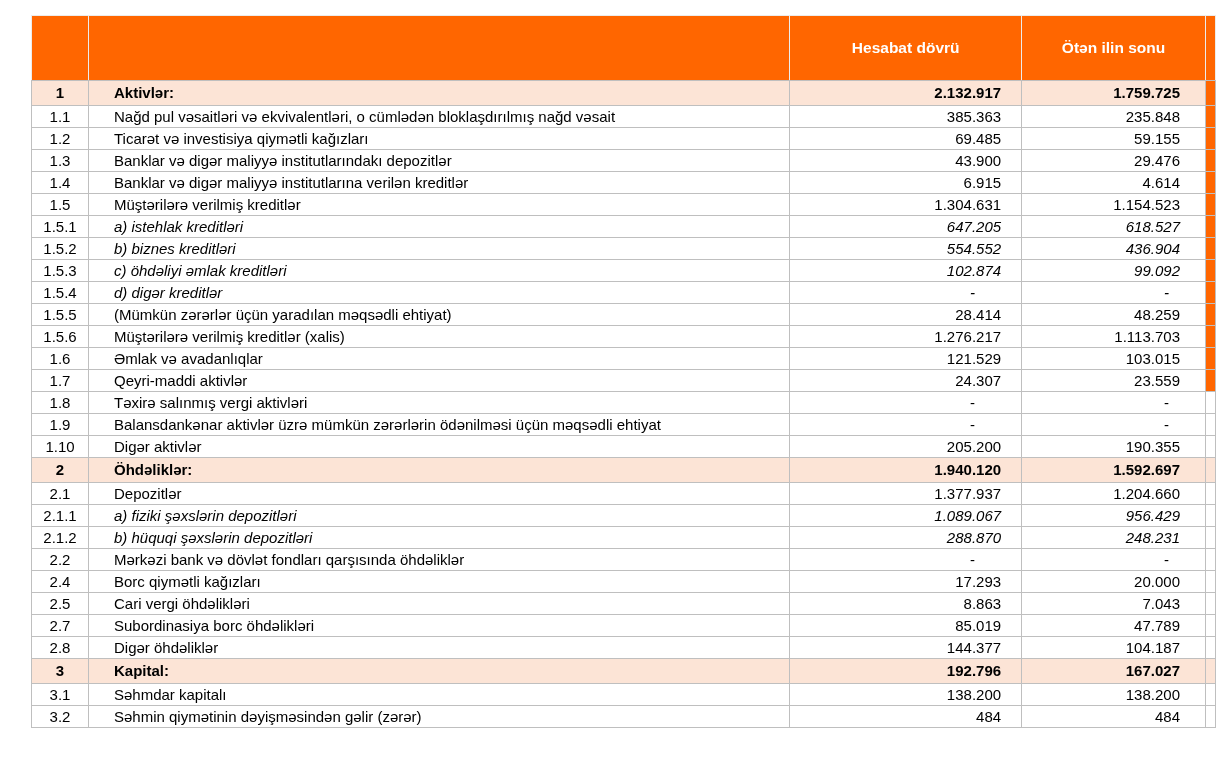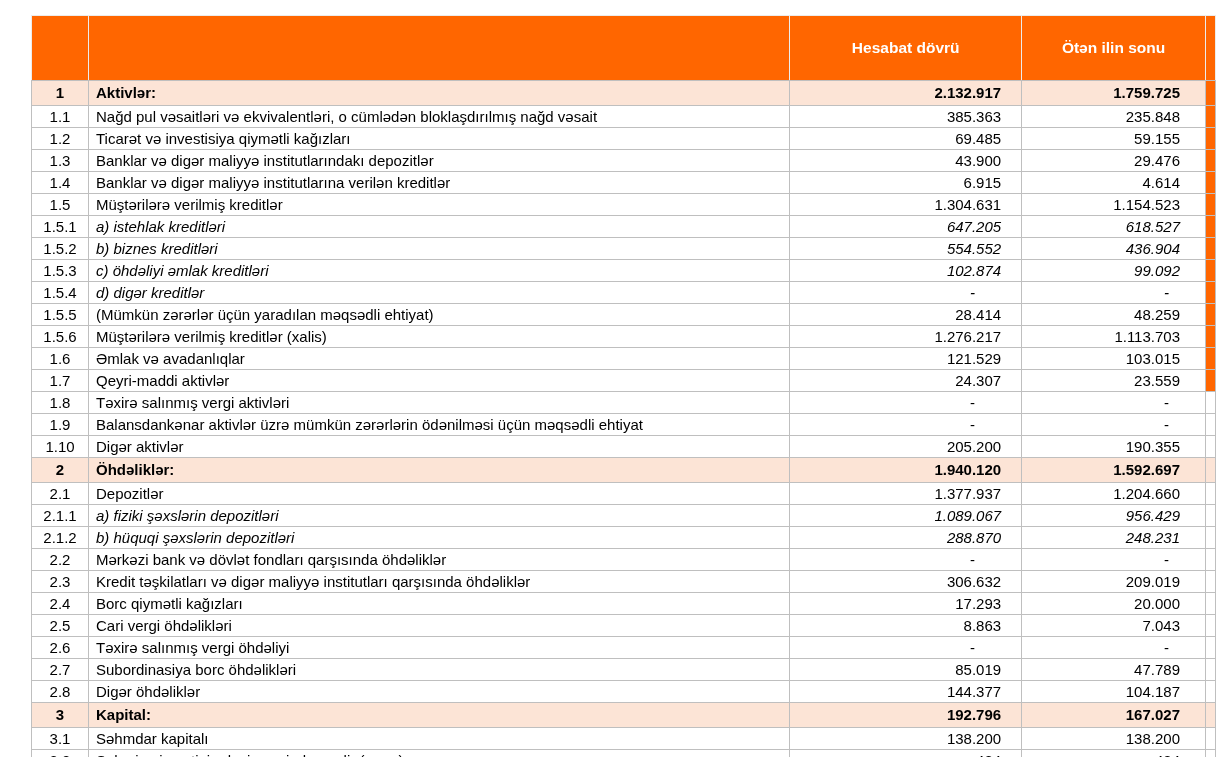--- a/index.html
+++ b/index.html
@@ -42,21 +42,21 @@
   }
 
   td {
     border: 1px solid #BFBFBF;
     font-size: 15px;
     line-height: 1.05;
     background: #ffffff;
   }
 
   td.num  { text-align: center; }
-  td.desc { text-align: left; padding-left: 7px; }
+  td.desc { text-align: left; padding-left: 25px; }
   td.val  { text-align: right; white-space: nowrap; }
   td.v1   { padding-right: 20px; }
   td.v2   { padding-right: 25px; }
   td.v1.dash { padding-right: 46px; }
   td.v2.dash { padding-right: 36px; }
 
   tr.section td { background: #FCE4D6; font-weight: bold; }
   tr.sub td.desc, tr.sub td.val { font-style: italic; }
 
   td.strip { background: #ffffff; }
@@ -232,45 +232,31 @@
     <td class="strip"></td>
   </tr>
         <tr class="plain">
     <td class="num">2.2</td>
     <td class="desc">Mərkəzi bank və dövlət fondları qarşısında öhdəliklər</td>
     <td class="val v1 dash">-</td>
     <td class="val v2 dash">-</td>
     <td class="strip"></td>
   </tr>
         <tr class="plain">
-    <td class="num">2.3</td>
-    <td class="desc">Kredit təşkilatları və digər maliyyə institutları qarşısında öhdəliklər</td>
-    <td class="val v1">306.632</td>
-    <td class="val v2">209.019</td>
-    <td class="strip"></td>
-  </tr>
-        <tr class="plain">
     <td class="num">2.4</td>
     <td class="desc">Borc qiymətli kağızları</td>
     <td class="val v1">17.293</td>
     <td class="val v2">20.000</td>
     <td class="strip"></td>
   </tr>
         <tr class="plain">
     <td class="num">2.5</td>
     <td class="desc">Cari vergi öhdəlikləri</td>
     <td class="val v1">8.863</td>
     <td class="val v2">7.043</td>
-    <td class="strip"></td>
-  </tr>
-        <tr class="plain">
-    <td class="num">2.6</td>
-    <td class="desc">Təxirə salınmış vergi öhdəliyi</td>
-    <td class="val v1 dash">-</td>
-    <td class="val v2 dash">-</td>
     <td class="strip"></td>
   </tr>
         <tr class="plain">
     <td class="num">2.7</td>
     <td class="desc">Subordinasiya borc öhdəlikləri</td>
     <td class="val v1">85.019</td>
     <td class="val v2">47.789</td>
     <td class="strip"></td>
   </tr>
         <tr class="plain">

